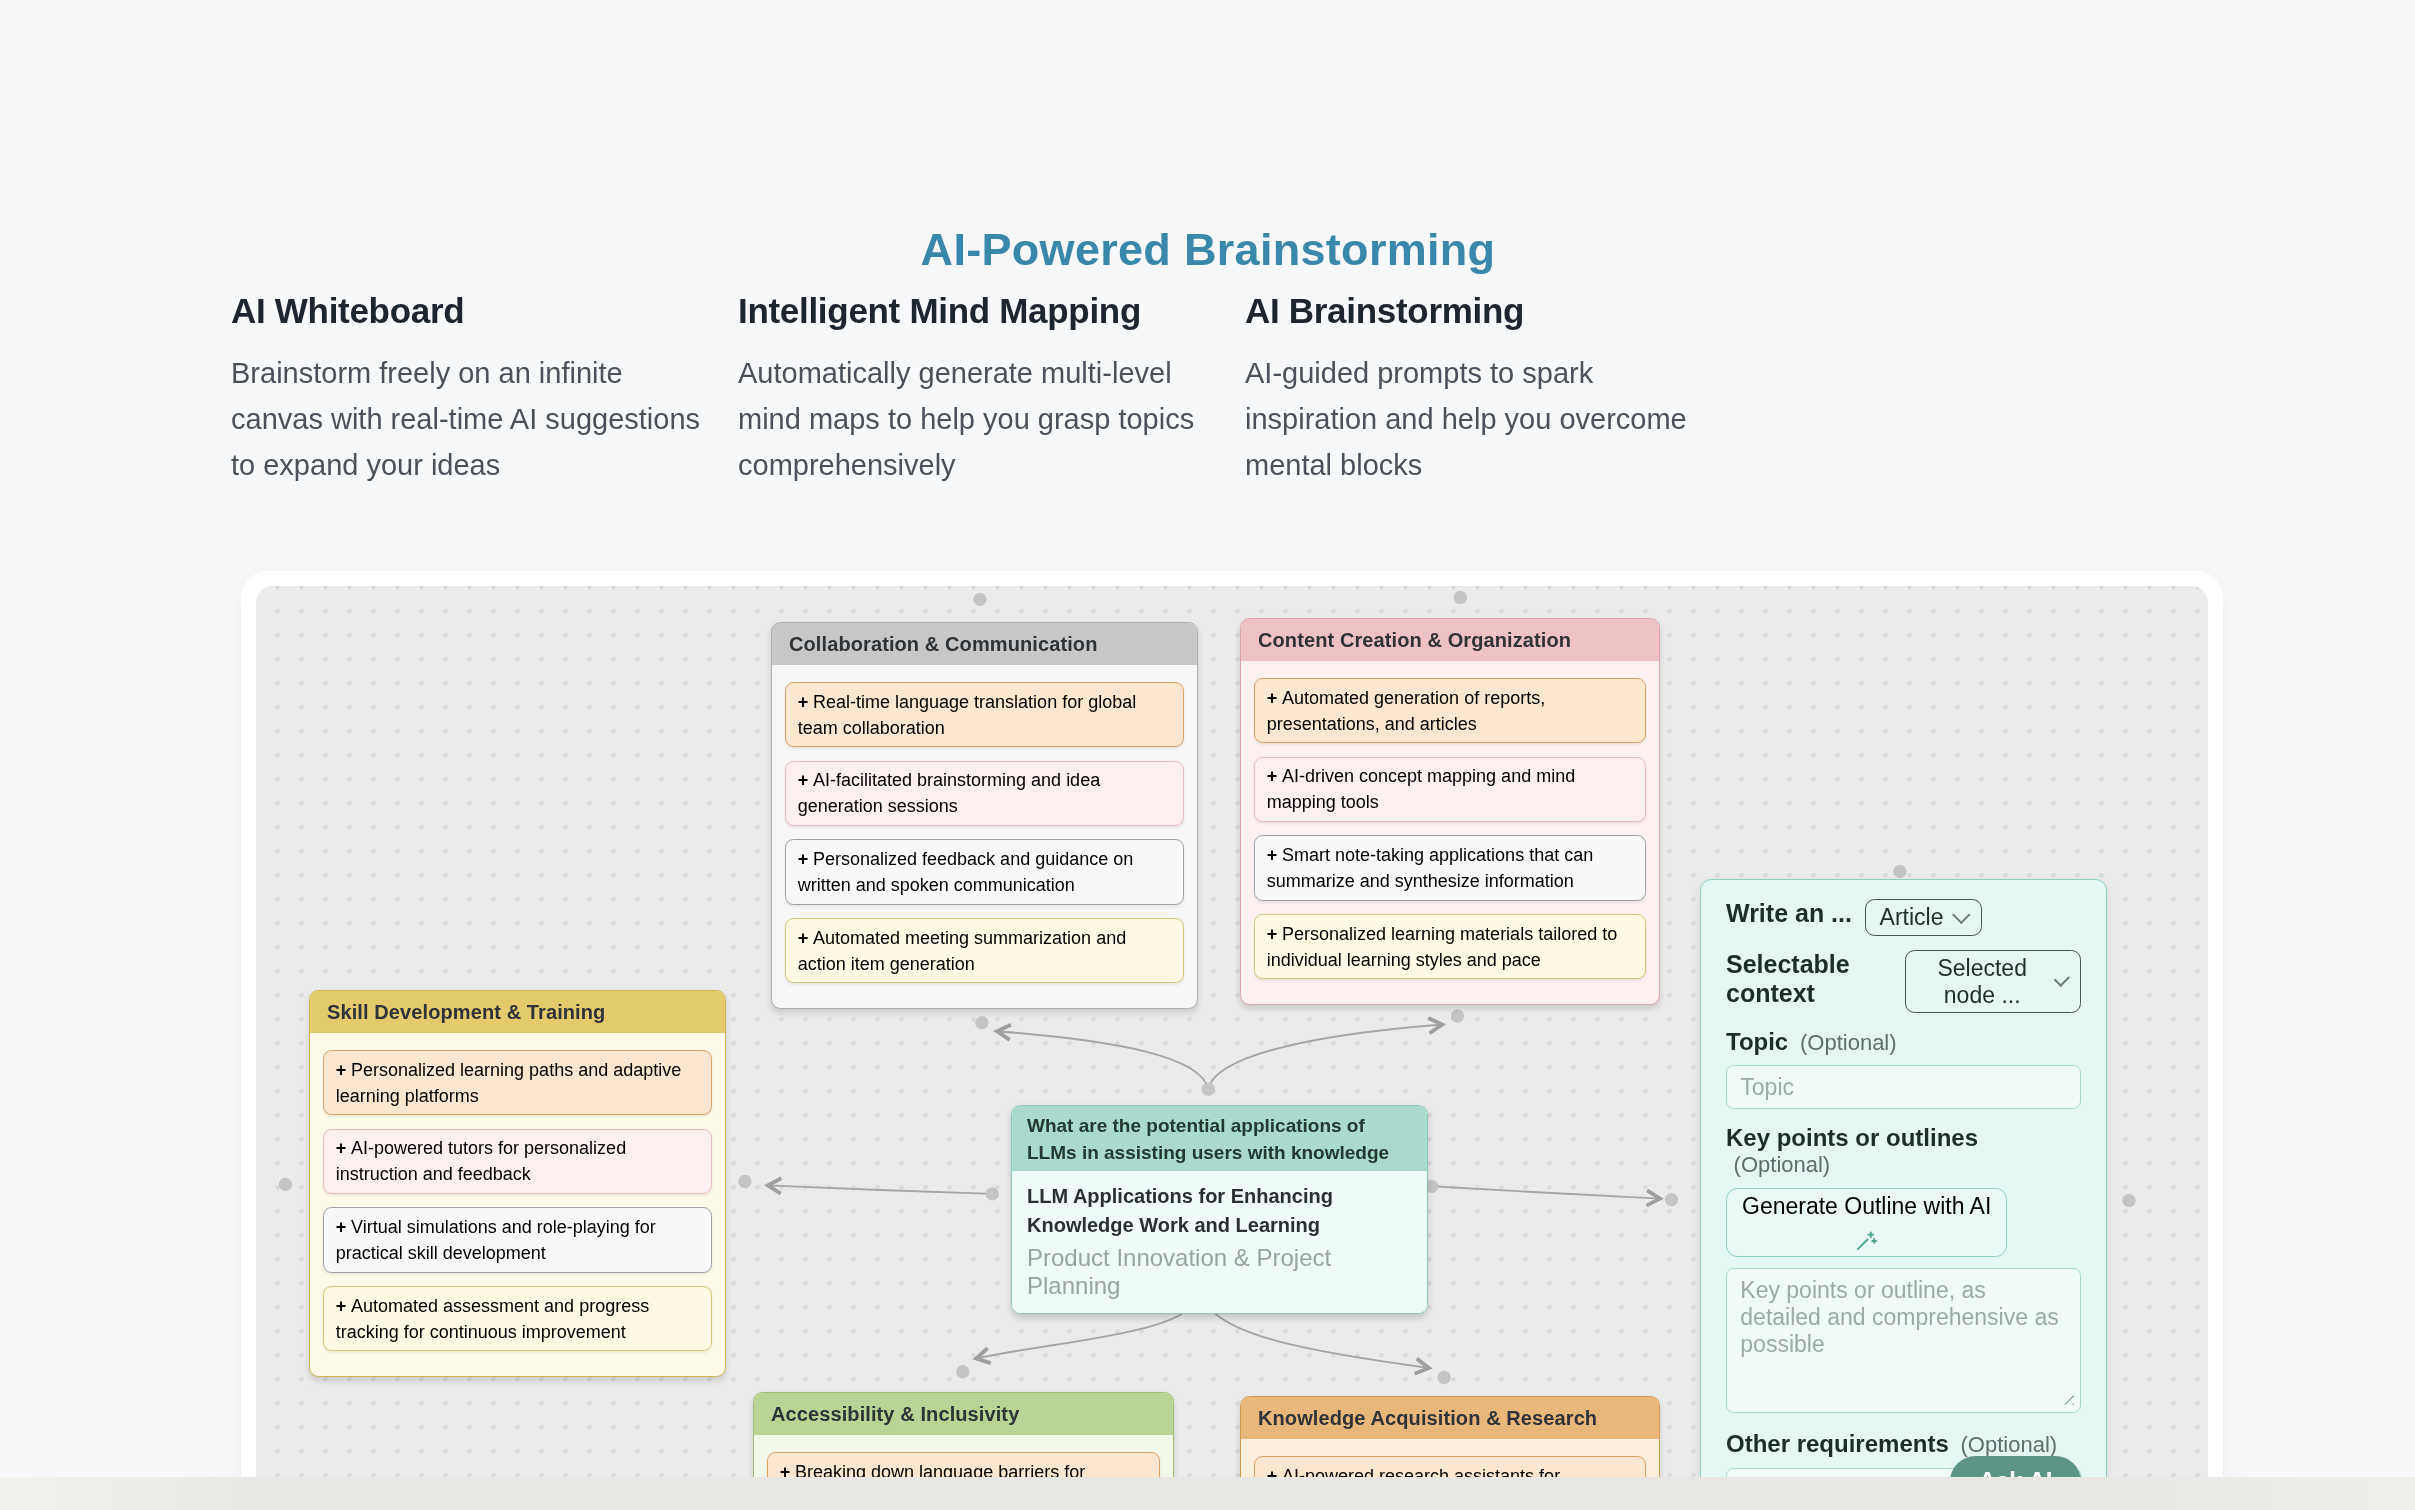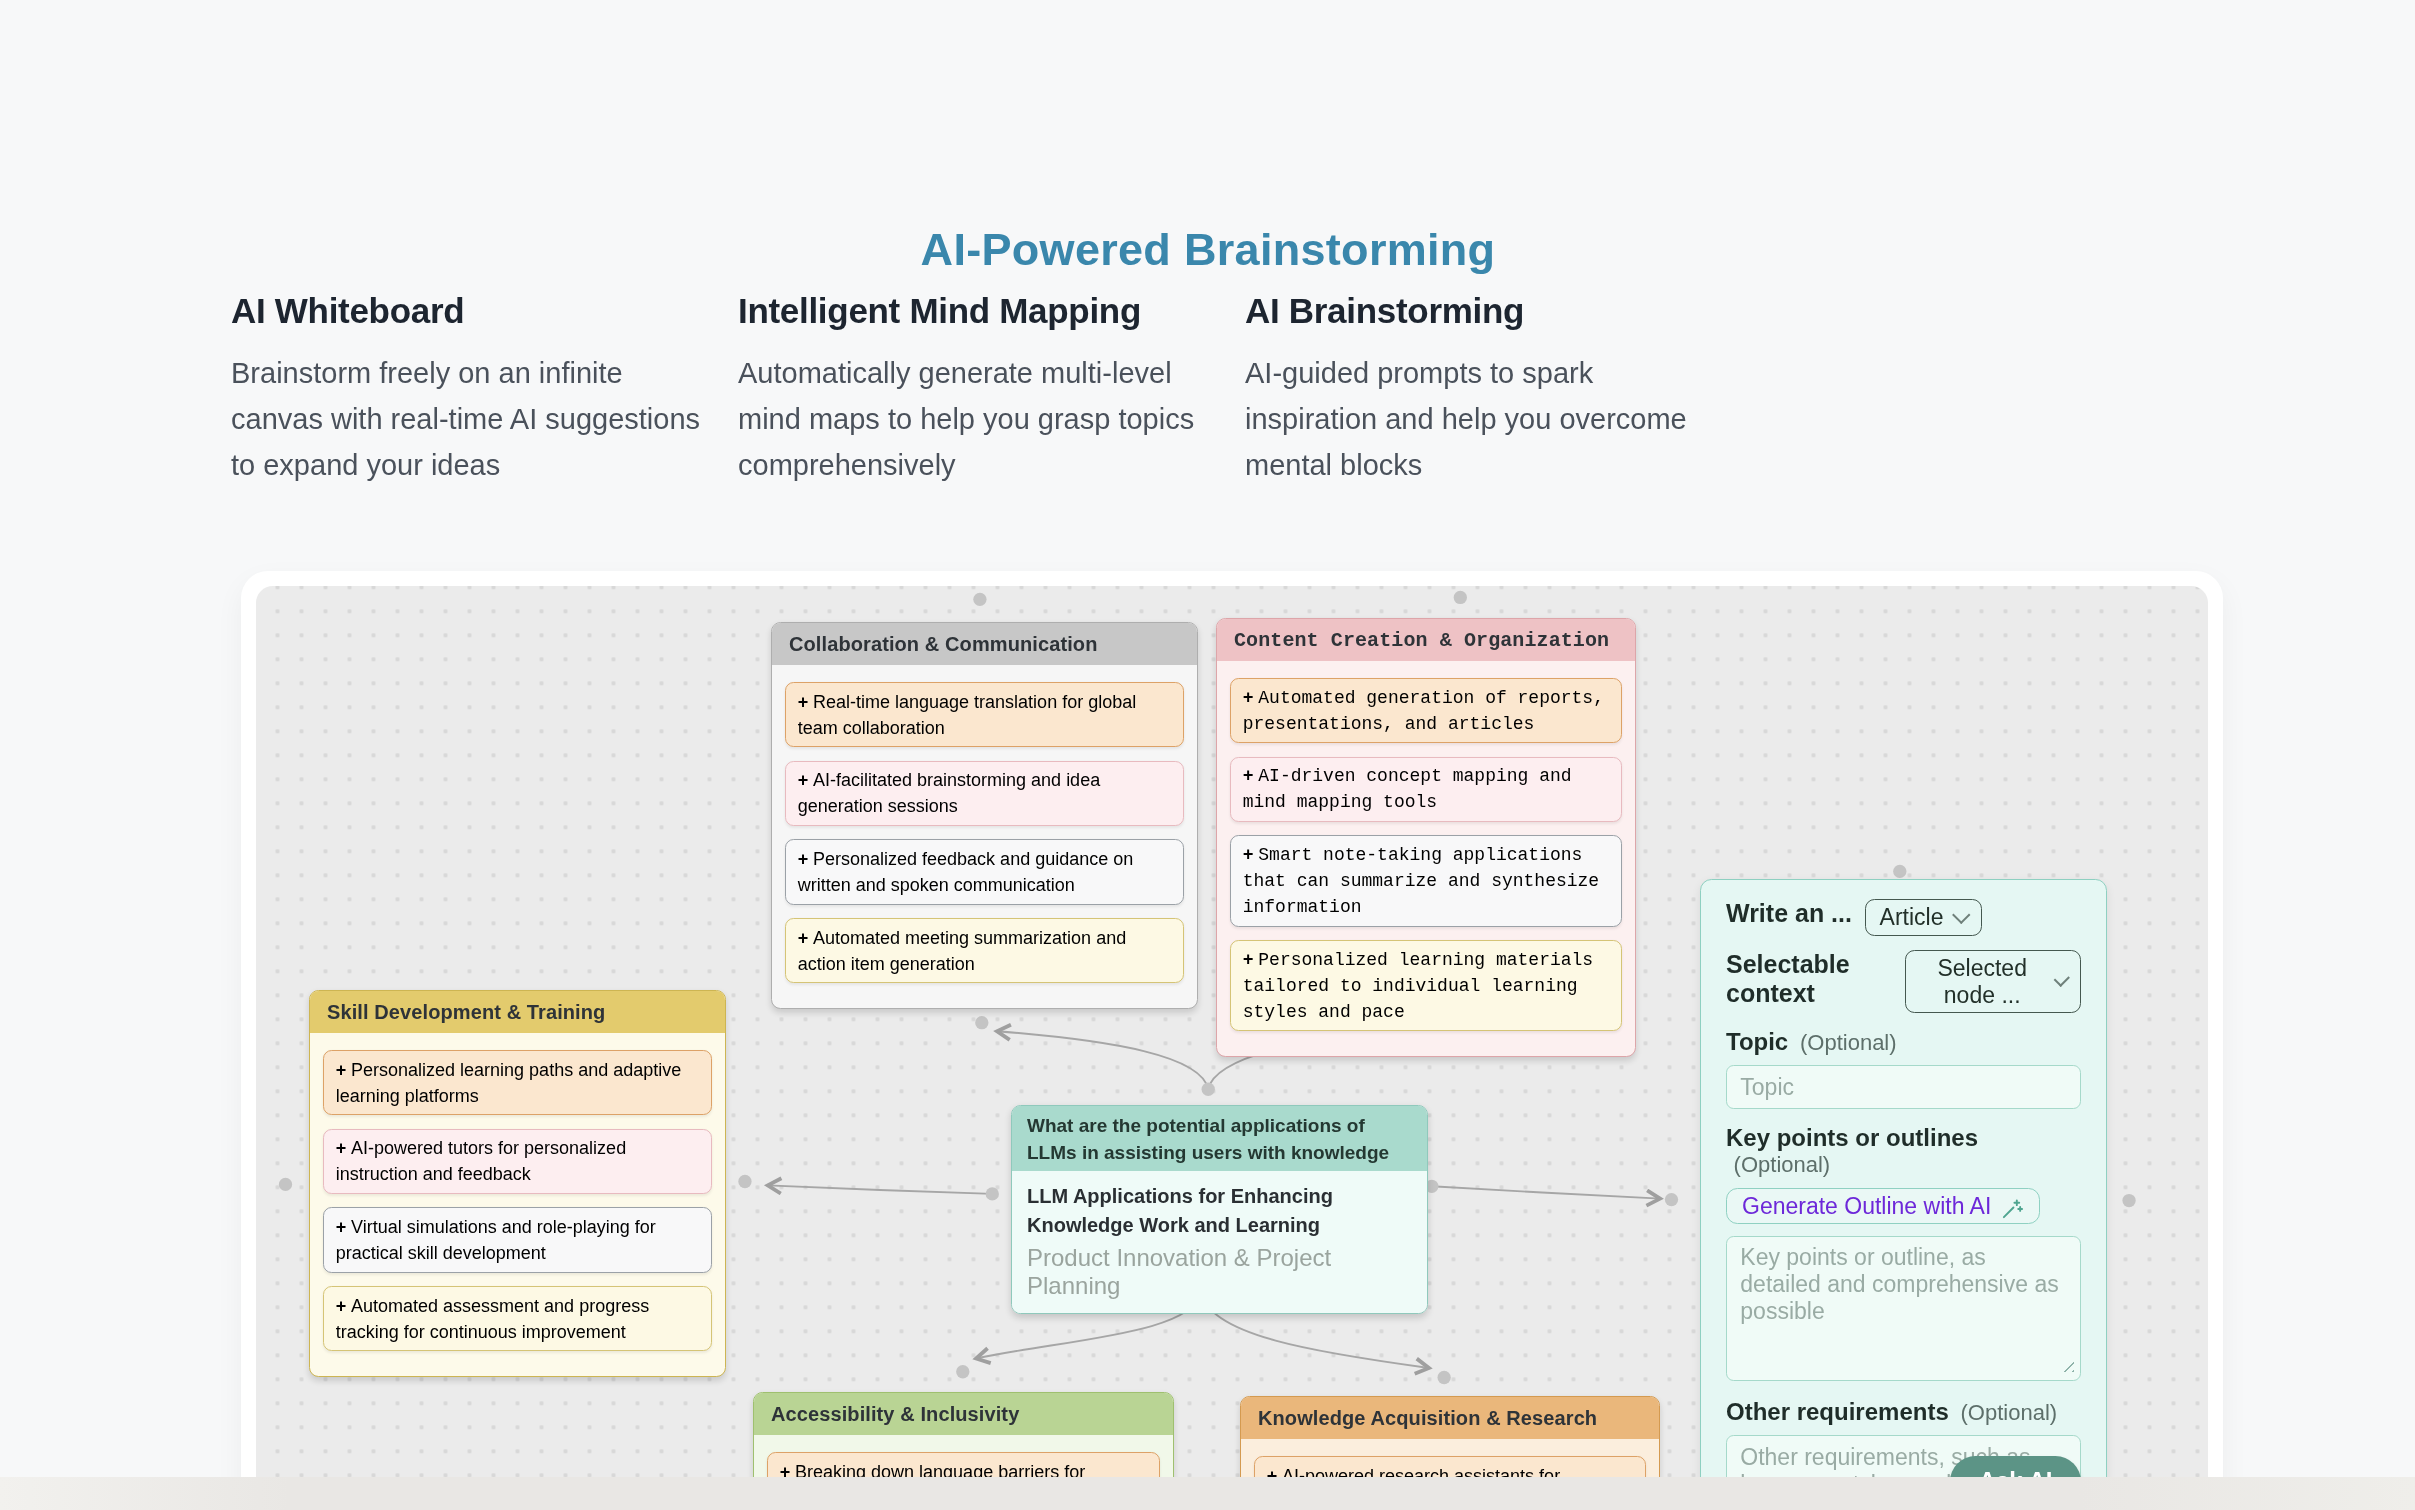--- a/index.html
+++ b/index.html
@@ -48,21 +48,21 @@
     box-shadow:0 1.9px 2.9px rgba(0,0,0,.07);background:#fff;
   }
   .item .plus{font-weight:700;margin-right:4.8px;}
   .g-body .item:nth-of-type(4n+1){background:#fbe7cf;border-color:#dda267;}
   .g-body .item:nth-of-type(4n+2){background:#fdeef0;border-color:#e8babf;}
   .g-body .item:nth-of-type(4n+3){background:#f8f8f9;border-color:#9ba1a7;}
   .g-body .item:nth-of-type(4n){background:#fdf9e4;border-color:#d5c476;}
 
   .g-collab{left:515px;top:36px;width:425px;background:#f6f6f6;border-color:#aeaeae;}
   .g-collab .g-header{background:#c7c7c7;}
-  .g-content{left:960px;top:32px;width:418px;background:#fcf0f0;border-color:#dda5a9;font-family:Liberation Mono, monospace;}
+  .g-content{left:984px;top:32px;width:418px;background:#fcf0f0;border-color:#dda5a9;}
   .g-content .g-header{background:#eec2c5;}
   .g-skill{left:53px;top:404px;width:415px;background:#fdfaea;border-color:#cdb552;}
   .g-skill .g-header{background:#e3cb6d;}
   .g-access{left:497px;top:806px;width:419px;background:#f1f8e9;border-color:#9fc06f;}
   .g-access .g-header{background:#b9d494;}
   .g-knowledge{left:984px;top:810px;width:418px;background:#fbeedd;border-color:#d49a50;}
   .g-knowledge .g-header{background:#eab77b;}
 
   
   .center-node{
@@ -104,23 +104,23 @@
   .p-input::placeholder,.p-ta::placeholder{color:#99aba4;}
   .ta-wrap{position:relative;margin-bottom:17px;}
   .ta-1{height:145px;}
   .ta-2{height:89px;}
   .grip{
     position:absolute;right:6.7px;bottom:8.6px;width:14.3px;height:14.3px;
     clip-path:polygon(100% 0,100% 100%,0 100%);
     background:repeating-linear-gradient(-45deg,#8fb3aa 0 1.9px,transparent 1.9px 5.7px);
   }
   .gen-btn{
-    display:inline-flex;align-items:flex-end;gap:9.5px;background:rgba(255,255,255,.2);
+    display:inline-flex;align-items:center;gap:9.5px;background:rgba(255,255,255,.2);
     border:1.9px solid #8fd1c2;border-radius:11.4px;padding:3.8px 15px;margin-bottom:11.4px;
-    font-size:23px;color:#6d28d9;font-family:inherit;cursor:pointer;
+    font-size:23px;color:#000000;font-family:inherit;cursor:pointer;flex-direction:column;
   }
   .ask-btn{
     position:absolute;right:25px;top:576px;background:#5c9486;color:#ffffff;
     border:none;border-radius:27px;padding:11.4px 28.5px;font-size:24px;font-weight:700;
     font-family:inherit;cursor:pointer;box-shadow:0 2.9px 5.7px rgba(0,0,0,.12);
   }
 
   
   .bottom-strip{
     position:absolute;left:0;top:1477px;width:2416px;height:33px;z-index:40;

